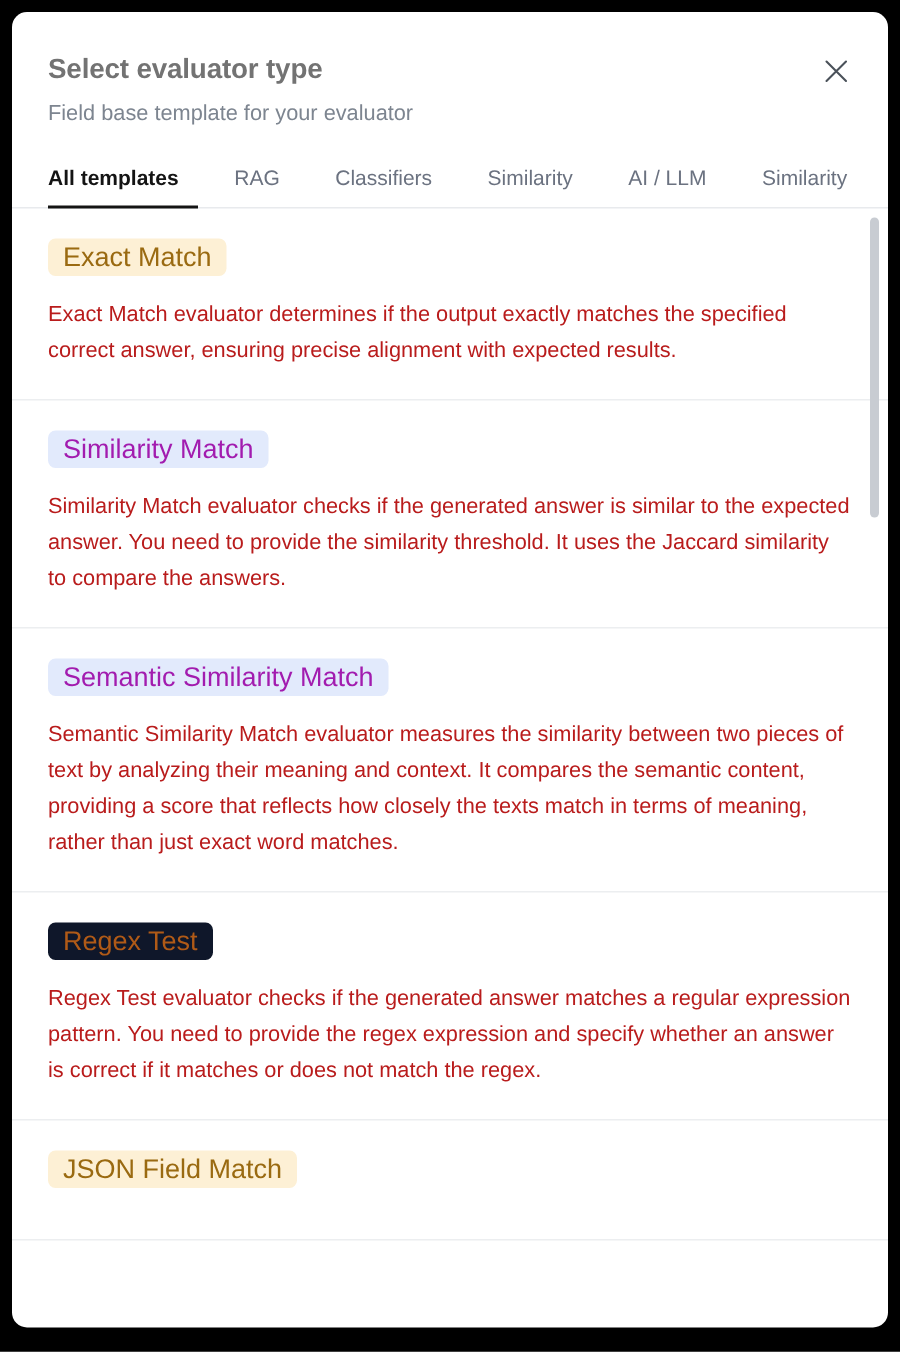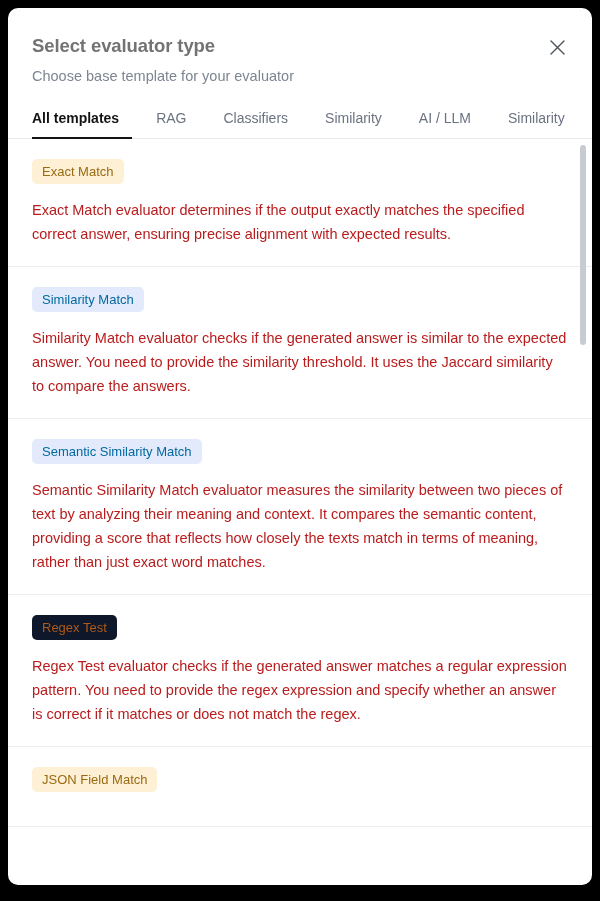--- a/index.html
+++ b/index.html
@@ -103,28 +103,28 @@
   }
 
   .template-item {
     padding: 20px 24px 20px 24px;
     border-bottom: 1px solid #eceef0;
     cursor: pointer;
   }
 
   .badge {
     display: inline-block;
-    font-size: 13px;
+    font-size: 18px;
     padding: 4px 10px;
     border-radius: 5px;
     line-height: 17px;
     font-family: "Liberation Sans", sans-serif;
   }
   .badge.amber { background: #fdf0d5; color: #9a6a11; }
-  .badge.blue  { background: #e2eafc; color: #0369a1; }
+  .badge.blue  { background: #e2eafc; color: #a21caf; }
   .badge.orange{ background: #0f172a; color: #b05a17; }
 
   .template-desc {
     font-size: 14.5px;
     color: #b91c1c;
     line-height: 24px;
     margin: 14px 0 0 0;
   }
 
   .scrollbar-track {
@@ -145,21 +145,21 @@
     border-radius: 3px;
   }
 </style>
 </head>
 <body>
 
 <div class="modal">
 
   <div class="modal-header">
     <h1 class="modal-title">Select evaluator type</h1>
-    <p class="modal-subtitle">Choose base template for your evaluator</p>
+    <p class="modal-subtitle">Field base template for your evaluator</p>
     <button class="close-button" aria-label="Close">
       <svg width="17" height="17" viewBox="0 0 17 17" fill="none" xmlns="http://www.w3.org/2000/svg">
         <path d="M2 2 L15 15 M15 2 L2 15" stroke="currentColor" stroke-width="1.4" stroke-linecap="round"></path>
       </svg>
     </button>
   </div>
 
   <div class="tabs">
     <button class="tab active">All templates</button>
     <button class="tab">RAG</button>

